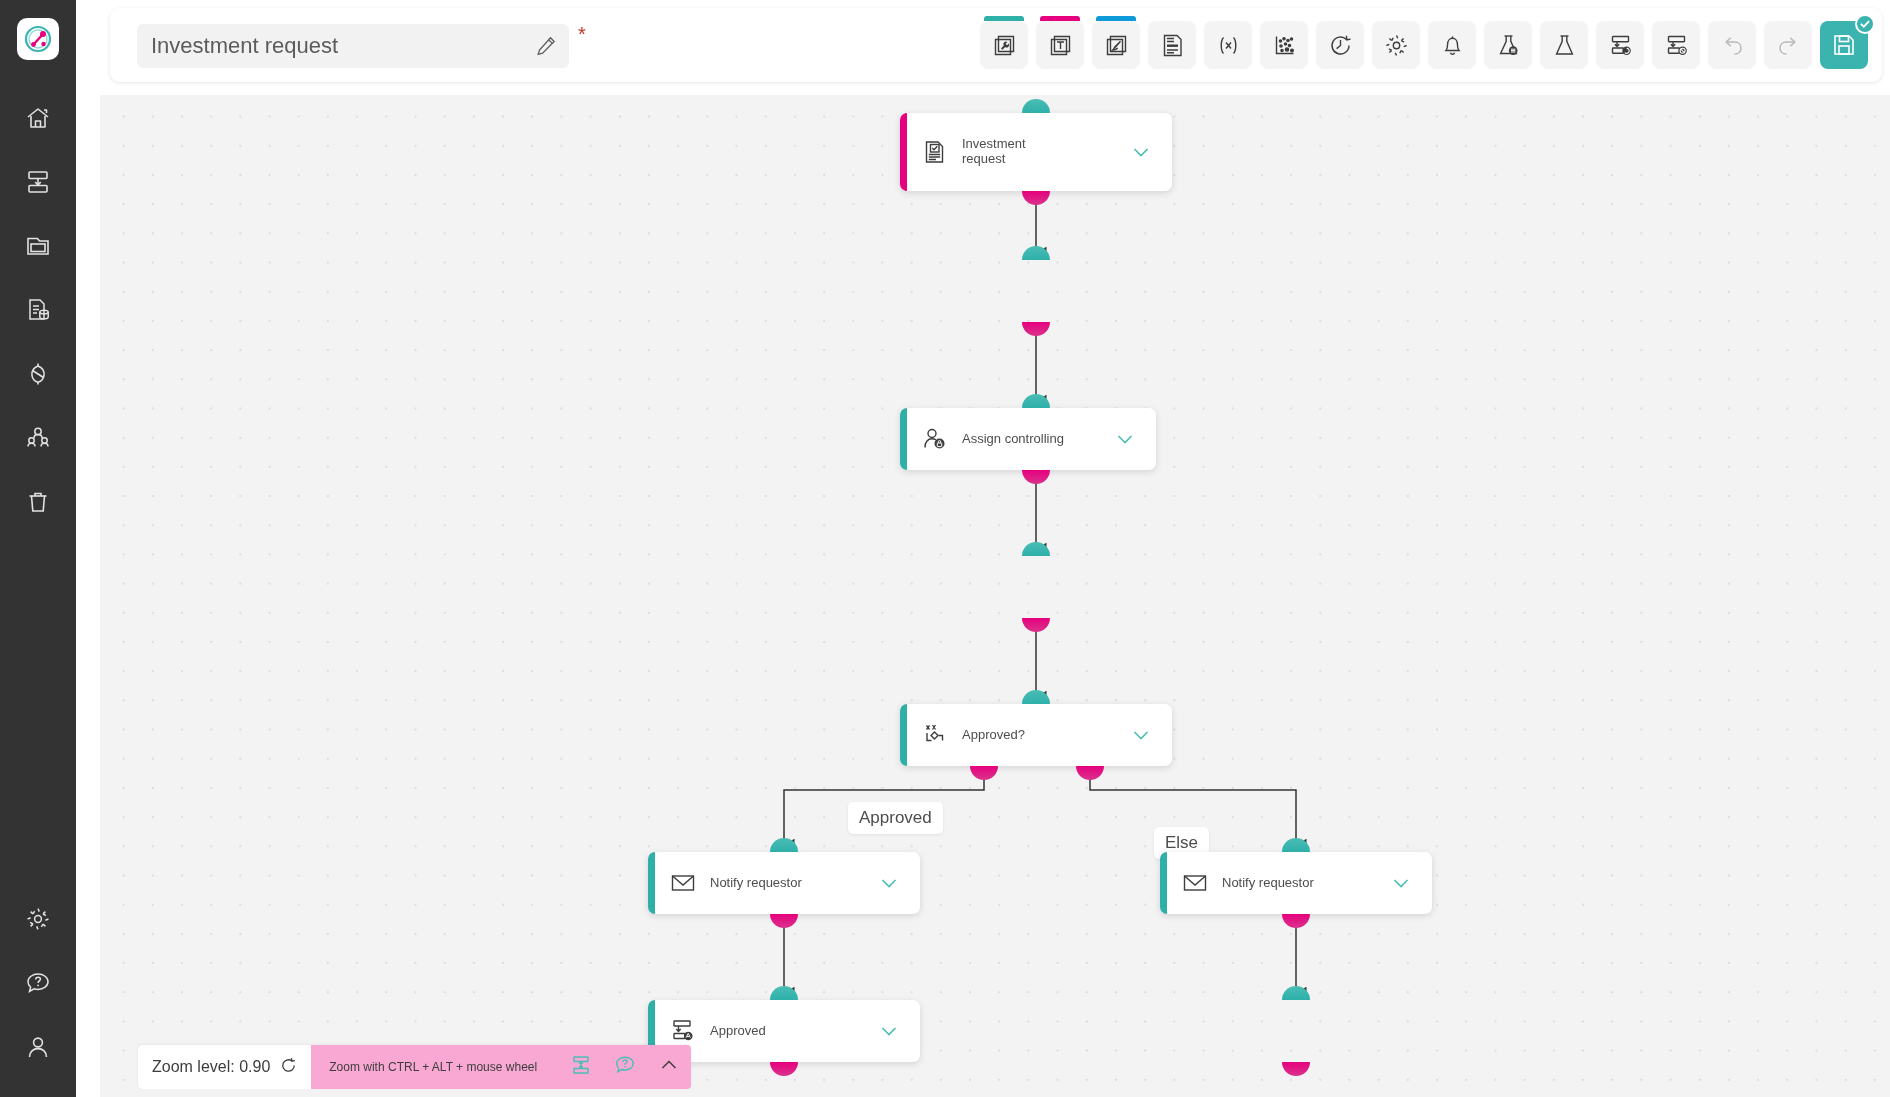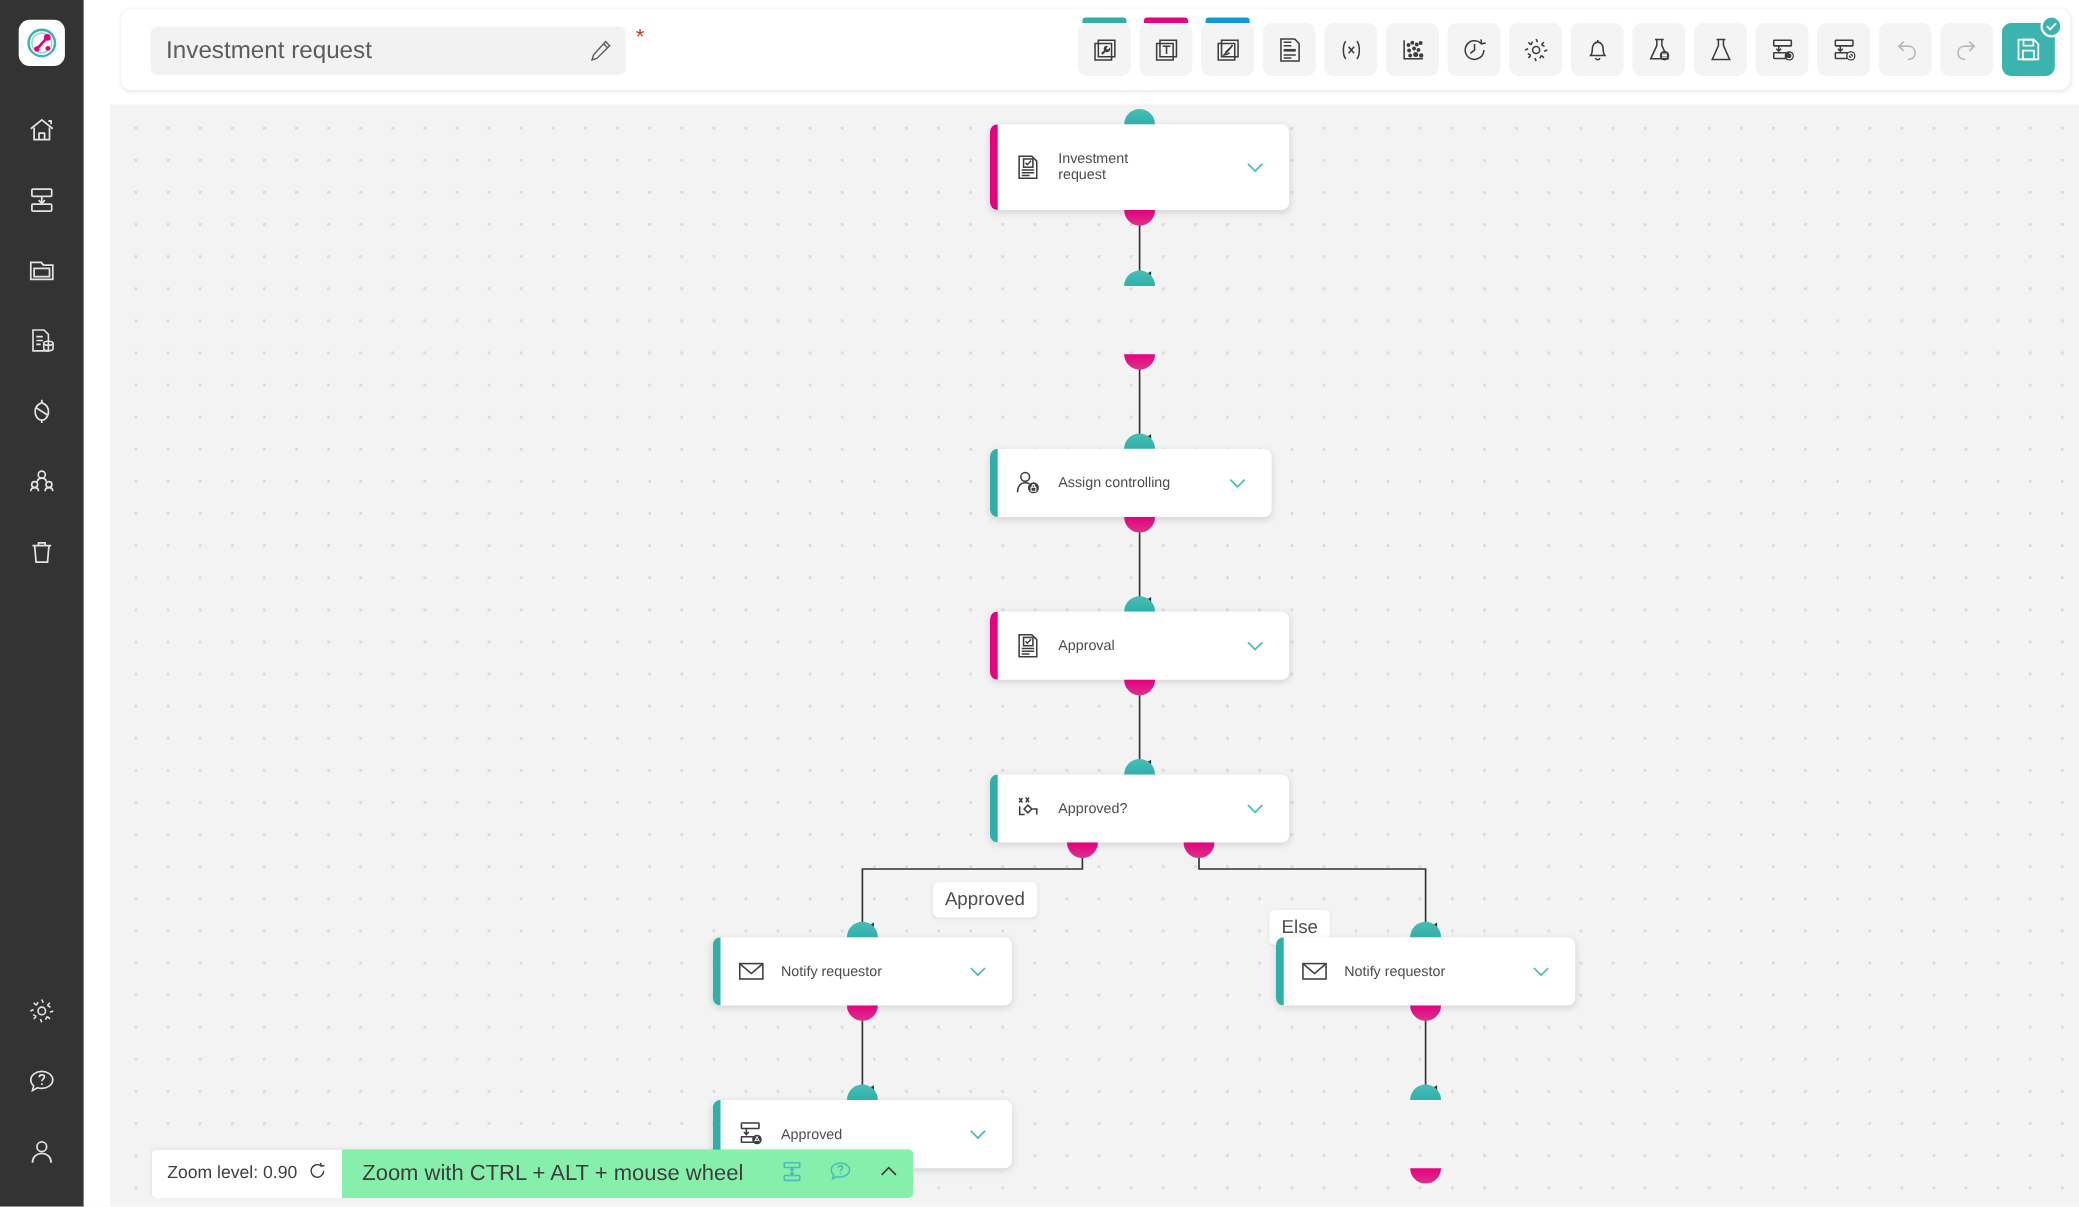--- a/index.html
+++ b/index.html
@@ -165,35 +165,35 @@
     font-size: 17px; color: #4d4d4d;
     box-shadow: 0 1px 3px rgba(0,0,0,0.08);
     cursor: pointer;
   }
 
   
   #statusbar {
     position: absolute; left: 138px; bottom: 8px;
     height: 44px;
     display: flex; align-items: center;
-    background: #86efac;
+    background: #f9a8d4;
     border-radius: 4px;
     box-shadow: 0 -1px 3px rgba(0,0,0,0.05);
   }
   #zoompill {
     height: 44px;
     display: flex; align-items: center; gap: 10px;
     padding: 0 14px;
     background: #ffffff;
     font-size: 16px; color: #3d3d3d;
     border-radius: 4px 0 0 4px;
   }
   #zoomhint {
     padding: 0 22px 0 18px;
-    font-size: 20px; color: #3d3d3d;
+    font-size: 12px; color: #3d3d3d;
   }
   .sbtn {
     width: 44px; height: 44px;
     display: flex; align-items: center; justify-content: center;
     cursor: pointer;
   }
 </style>
 </head>
 <body>
 
@@ -581,37 +581,20 @@
       <span class="nlabel">Assign controlling</span>
       <span class="nchev">
         <svg width="22" height="22" viewBox="0 0 22 22" fill="none" stroke="#49bdb6" stroke-width="1.6">
             <path d="M4.5 8 L11 14.5 L17.5 8"></path>
           </svg>
       </span>
     </div>
     <div class="port in" style="left:922px;top:299px"></div>
     <div class="port out" style="left:922px;top:375px"></div>
 
-    <div class="node" style="left:800px;top:461px;width:272px">
-      <span class="stripe" style="background:#e6007e"></span>
-      <span class="nicon">
-        <svg width="26" height="26" viewBox="0 0 26 26" fill="none" stroke="#3d3d3d" stroke-width="1.4">
-          <path d="M4.5 3 H16 L20.5 7.5 V23 H4.5 Z"></path>
-          <rect x="8.5" y="5.5" width="8.5" height="7.5"></rect>
-          <path d="M10.3 9 L12 10.7 L15.3 7.2"></path>
-          <path d="M6.8 15.5 H18.2 M6.8 18 H18.2 M6.8 20.5 H14"></path>
-        </svg>
-      </span>
-      <span class="nlabel">Approval</span>
-      <span class="nchev">
-        <svg width="22" height="22" viewBox="0 0 22 22" fill="none" stroke="#49bdb6" stroke-width="1.6">
-            <path d="M4.5 8 L11 14.5 L17.5 8"></path>
-          </svg>
-      </span>
-    </div>
     <div class="port in" style="left:922px;top:447px"></div>
     <div class="port out" style="left:922px;top:523px"></div>
 
     <div class="node" style="left:800px;top:609px;width:272px">
       <span class="stripe" style="background:#2eb0a9"></span>
       <span class="nicon">
         <svg width="26" height="26" viewBox="0 0 26 26" fill="none" stroke="#3d3d3d" stroke-width="1.4">
           <path d="M4.5 7.5 L7.5 3.5 M4.5 3.5 L7.5 7.5" stroke-width="1.3"></path>
           <path d="M10.5 3 L13.5 7.5 M10.5 7.5 L13.5 3" stroke-width="1.3"></path>
           <path d="M9 13.5 L12.5 10 L16 13.5 L12.5 17 Z"></path>

